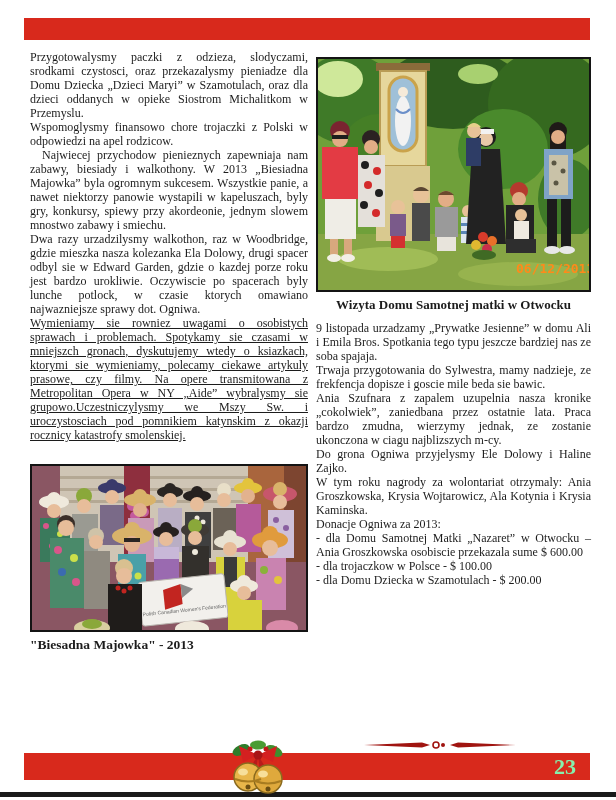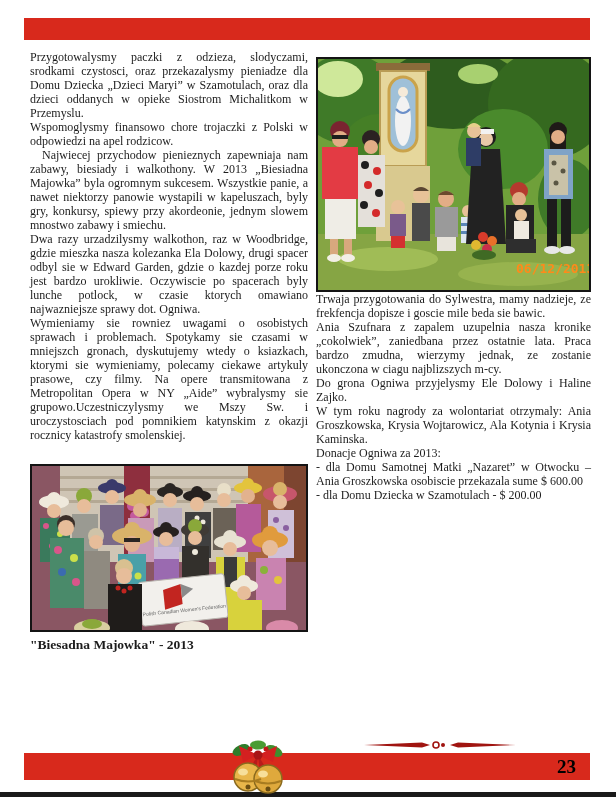--- a/index.html
+++ b/index.html
@@ -6,39 +6,39 @@
   body{background:#ffffff;}
   .page{
     position:relative;width:616px;height:800px;background:#ffffff;
     font-family:"Liberation Serif", serif;color:#1c1c1c;overflow:hidden;
   }
   .top-bar{position:absolute;left:24px;top:18px;width:566px;height:22px;background:#d8291c;}
   .col-left{position:absolute;left:30px;top:50px;width:278px;}
   .col-right{position:absolute;left:316px;top:50px;width:275px;}
   p.para{margin:0;font-size:12px;line-height:14px;text-align:justify;}
   .gap15{margin-top:15px;}
-  .gap18{margin-top:18px;}
+  .gap18{margin-top:18px;text-decoration:underline;}
   .gap28{margin-top:28px;}
   .indent{text-indent:12px;}
   .photo-frame{border:2px solid #141414;background:#6a8a3a;font-size:0;line-height:0;}
   .photo-otwock{margin-top:7px;width:271px;height:231px;}
   .photo-majowka{margin-top:22px;width:274px;height:164px;background:#8a5663;}
   .caption-center{margin:5px 0 8px 0;font-size:13px;line-height:16px;font-weight:bold;text-align:center;}
   .caption-left{margin:5px 0 0 0;font-size:13.5px;line-height:16px;font-weight:bold;text-align:left;}
   .donations p.para{margin:0;}
   .closing{font-weight:bold;font-style:italic;}
   .divider{position:absolute;left:364px;top:739px;width:152px;height:12px;}
   .bells{position:absolute;left:229px;top:738px;width:58px;height:58px;z-index:3;}
   .bottom-bar{
     position:absolute;left:24px;top:753px;width:566px;height:27px;background:#d8291c;z-index:2;
     text-align:right;
   }
   .page-num{
-    display:inline-block;margin-right:14px;color:#000000;font-weight:bold;
-    font-size:19px;line-height:27px;font-family:"Liberation Serif", serif;
+    display:inline-block;margin-right:14px;color:#86efac;font-weight:bold;
+    font-size:22px;line-height:27px;font-family:"Liberation Serif", serif;
   }
   .bottom-edge{position:absolute;left:0;top:792px;width:616px;height:5px;background:#1a1a1a;}
 </style>
 </head>
 <body>
 
 <div class="page">
 
   <div class="top-bar"></div>
 
@@ -318,29 +318,32 @@
         <g>
           <circle cx="165" cy="178" r="5" fill="#d93b2b"></circle>
             <circle cx="174" cy="182" r="5" fill="#e8702a"></circle>
           <circle cx="158" cy="186" r="5" fill="#e0b830"></circle>
             <circle cx="169" cy="190" r="5" fill="#c92f4a"></circle>
           <ellipse cx="166" cy="196" rx="12" ry="5" fill="#3f6a24"></ellipse>
         </g>
         <text x="198" y="214" font-size="13" font-weight="bold" fill="#ff8a1a" font-family="DejaVu Sans Mono, monospace">06/12/2013</text>
       </svg>
     </div>
-
+    <p class="caption-center">Wizyta Domu Samotnej matki w Otwocku</p>
+
+    <p class="para">9 listopada urzadzamy „Prywatke Jesienne” w domu Ali i Emila Bros. Spotkania tego typu jeszcze bardziej nas ze soba spajaja.</p>
     <p class="para">Trwaja przygotowania do Sylwestra, mamy nadzieje, ze frekfencja dopisze i goscie mile beda sie bawic.</p>
     <p class="para">Ania Szufnara z zapalem uzupelnia nasza kronike „cokolwiek”, zaniedbana przez ostatnie lata. Praca bardzo zmudna, wierzymy jednak, ze zostanie ukonczona w ciagu najblizszych m-cy.</p>
     <p class="para">Do grona Ogniwa przyjelysmy Ele Dolowy i Haline Zajko.</p>
     <p class="para gap15">W tym roku nagrody za wolontariat otrzymaly: Ania Groszkowska, Krysia Wojtarowicz, Ala Kotynia i Krysia Kaminska.</p>
 
     <div class="donations">
       <p class="para gap28">Donacje Ogniwa za 2013:</p>
       <p class="para">- dla Domu Samotnej Matki „Nazaret” w Otwocku – Ania Groszkowska osobiscie przekazala sume $ 600.00</p>
+      <p class="para">- dla trojaczkow  w Polsce  - $ 100.00</p>
       <p class="para">- dla Domu Dziecka w Szamotulach - $ 200.00</p>
     </div>
 
   </div>
 
   <svg class="divider" viewBox="0 0 152 12" xmlns="http://www.w3.org/2000/svg">
     <polygon points="0,6 58,3.4 66,6 58,8.6" fill="#a01410"></polygon>
     <circle cx="72" cy="6" r="3" fill="none" stroke="#a01410" stroke-width="1.6"></circle>
     <circle cx="79" cy="6" r="2" fill="#a01410"></circle>
     <polygon points="152,6 94,3.4 86,6 94,8.6" fill="#a01410"></polygon>

